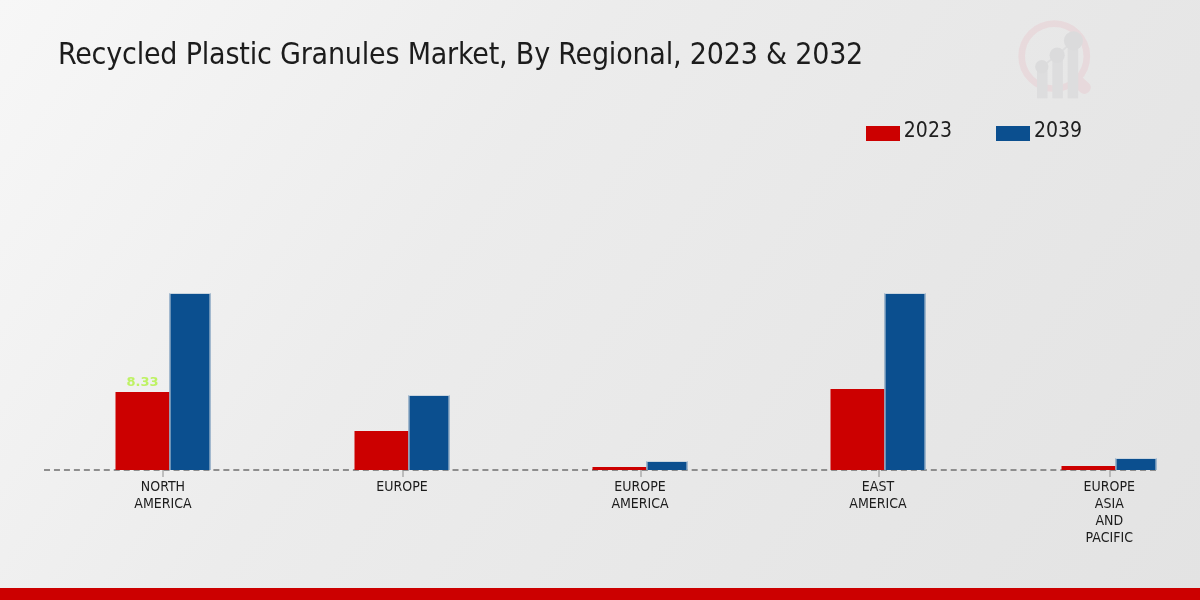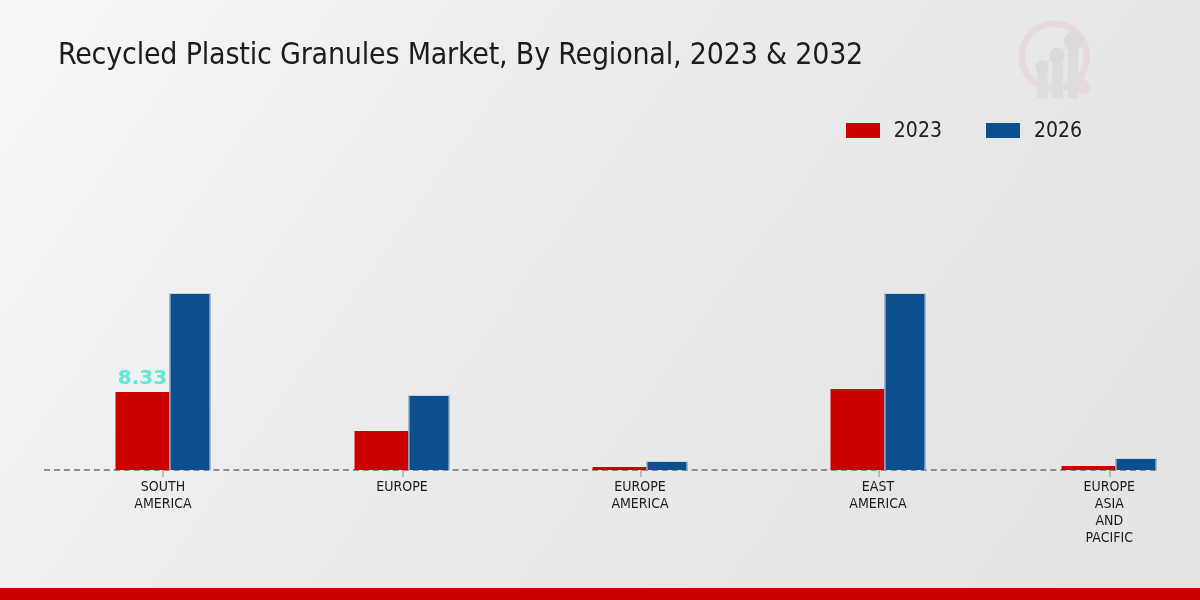--- a/index.html
+++ b/index.html
@@ -48,22 +48,22 @@
   #legend {
     position: absolute;
     right: 118px;
     top: 120px;
     display: flex;
     align-items: center;
     gap: 44px;
   }
   .legend-entry {
     display: flex;
-    align-items: center;
-    gap: 14px;
+    align-items: flex-end;
+    gap: 4px;
   }
   .legend-swatch {
     width: 34px;
     height: 15px;
     display: block;
   }
   .legend-label {
     font-family: "DejaVu Sans Condensed", "Liberation Sans", sans-serif;
     font-size: 21px;
     color: #202020;
@@ -99,23 +99,23 @@
   }
   .bar.red { background: #cc0000; }
   .bar.blue { background: #0b4f8f; border: 1px solid #c9d4de; border-bottom: none; box-sizing: content-box; }
   .bar-value {
     position: absolute;
     left: 50%;
     transform: translateX(-50%);
     bottom: 100%;
     margin-bottom: 3px;
     font-family: "DejaVu Sans", sans-serif;
-    font-size: 20px;
+    font-size: 13px;
     font-weight: bold;
-    color: #5eead4;
+    color: #bef264;
     white-space: nowrap;
   }
   .tick {
     position: absolute;
     bottom: -7px;
     left: 50%;
     width: 1px;
     height: 7px;
     background: #8e8e8e;
   }
@@ -171,21 +171,21 @@
 
   <div id="chart-title">Recycled Plastic Granules Market, By Regional, 2023 &amp; 2032</div>
 
   <div id="legend">
     <div class="legend-entry">
       <span class="legend-swatch" style="background:#CC0000"></span>
       <span class="legend-label">2023</span>
     </div>
     <div class="legend-entry">
       <span class="legend-swatch" style="background:#0B4F8F"></span>
-      <span class="legend-label">2026</span>
+      <span class="legend-label">2039</span>
     </div>
   </div>
 
   <div id="plot">
     <div id="baseline"></div>
 
     <div class="group" style="left:10.7%;transform:translateX(-50%)">
       <span class="bar red" style="width:54px;height:78px">
         <span class="bar-value">8.33</span>
       </span>
@@ -213,21 +213,21 @@
 
     <div class="group" style="left:95.8%;transform:translateX(-50%)">
       <span class="bar red" style="width:54px;height:4px"></span>
       <span class="bar blue" style="width:39px;height:11px"></span>
       <span class="tick"></span>
     </div>
   </div>
 
   <div id="x-labels">
     <div class="x-label" style="left:10.7%">
-      <div>SOUTH</div>
+      <div>NORTH</div>
       <div>AMERICA</div>
     </div>
     <div class="x-label" style="left:32.2%">
       <div>EUROPE</div>
     </div>
     <div class="x-label" style="left:53.6%">
       <div>EUROPE</div>
       <div>AMERICA</div>
     </div>
     <div class="x-label" style="left:75.0%">

